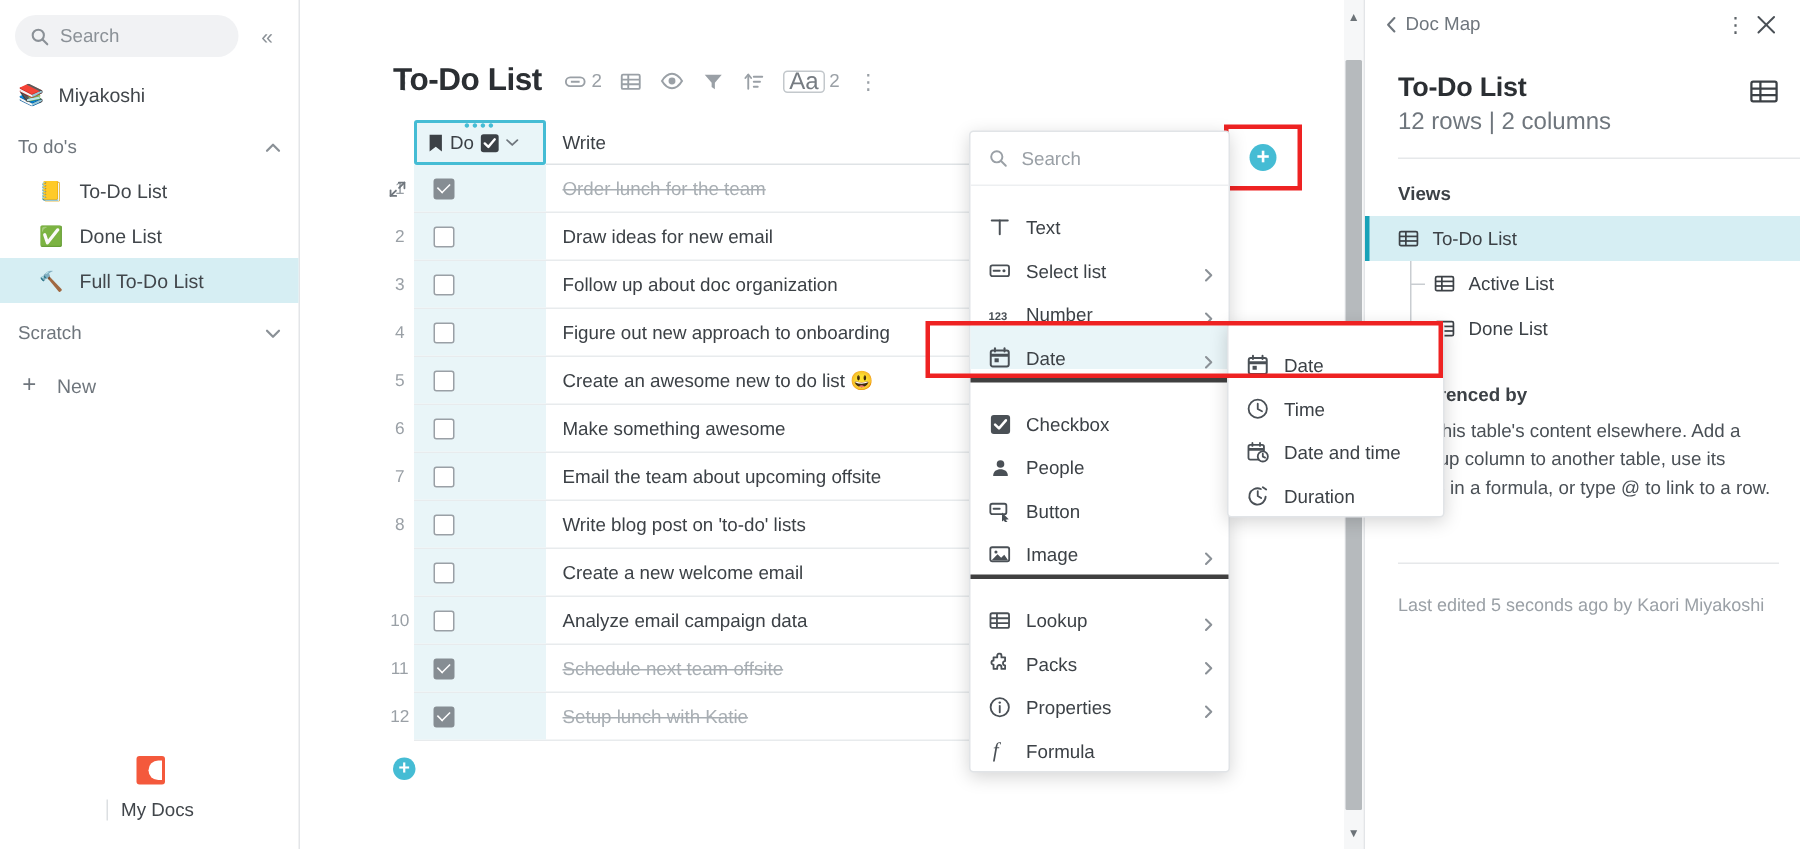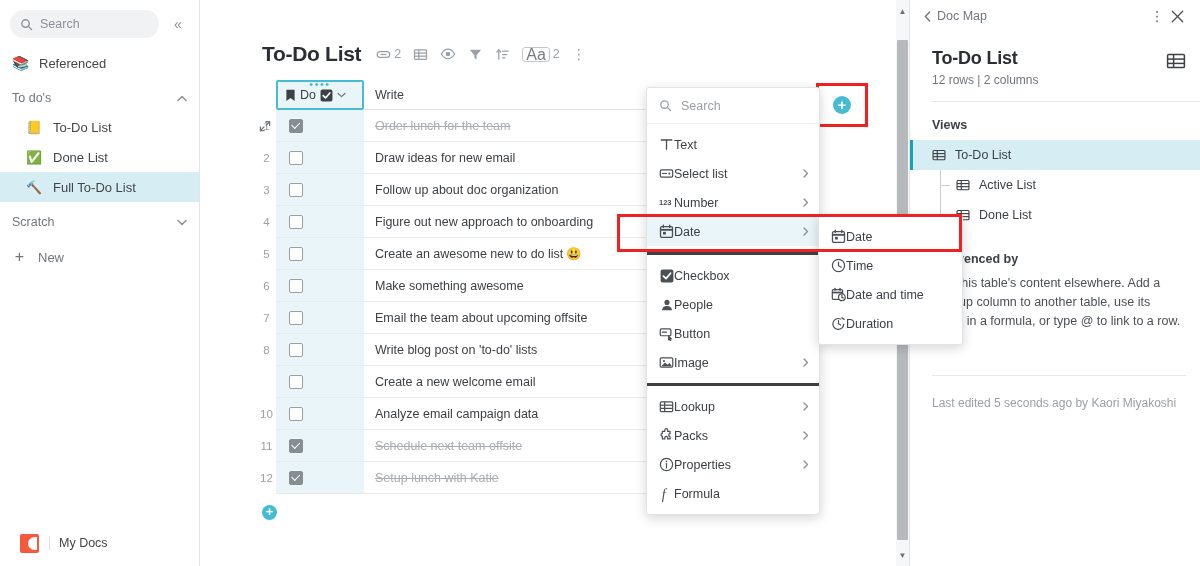--- a/index.html
+++ b/index.html
@@ -49,23 +49,24 @@
   }
   .doc-item.sel { background: #d6eef3; }
   .doc-item .ico { font-size: 13px; line-height: 1; width: 17px; text-align: center; }
   .new-row {
     display: flex; align-items: center; gap: 11px;
     height: 30px; padding: 0 12px; margin-top: 6px;
     font-size: 13px; color: #6f767d; cursor: pointer;
   }
   .new-row .plus { font-size: 16px; color: #6f767d; width: 15px; text-align: center; }
   .docs-foot {
-    position: absolute; left: 0; bottom: 0; width: 200px; height: 46px;
-    display: flex; align-items: center; gap: 10px; padding: 0 20px;
+    position: absolute; left: 0; bottom: 16px; width: 200px; height: 46px;
+    display: flex; align-items: center; gap: 10px; padding: 0 4px;
     cursor: pointer;
+    flex-direction: column;
   }
   .coda-logo {
     width: 19px; height: 19px; background: #f4593c; flex: 0 0 auto;
     border-radius: 2px; position: relative;
   }
   .coda-logo::after {
     content: ""; position: absolute; left: 8px; top: 3px;
     width: 9px; height: 13px; background: #ffffff;
     border-radius: 7px 0 0 7px;
   }
@@ -185,22 +186,22 @@
     box-shadow: 0 3px 12px rgba(0,0,0,.17); z-index: 40;
   }
   .menu-search {
     display: flex; align-items: center; gap: 9px; height: 36px;
     padding: 0 12px; border-bottom: 1px solid #edeff1;
   }
   .menu-search .ph { font-size: 12.5px; color: #9aa0a6; }
   .mgroup { padding: 6px 0; }
   .mgroup + .mgroup { border-top: 3px solid #404040; }
   .mi {
-    display: flex; align-items: center; height: 29px; padding: 0 10px 0 12px;
-    font-size: 12.5px; color: #3c4146; cursor: pointer; 
+    display: flex; align-items: flex-end; height: 29px; padding: 0 10px 0 12px;
+    font-size: 12.5px; color: #3c4146; cursor: pointer; gap: 10px;
   }
   .mi.hi { background: #e9f5f8; }
   .mi .mico { width: 15px; flex: 0 0 15px; display: flex; align-items: center; justify-content: center; color: #4a5056; }
   .mi .mtx { flex: 1; }
   .mi .arr { color: #8b9197; font-size: 8px; }
   .submenu {
     position: absolute; left: 818px; top: 215px; width: 145px;
     background: #fff; border: 1px solid #e1e4e7; border-radius: 3px;
     box-shadow: 0 3px 12px rgba(0,0,0,.17); z-index: 50; padding: 6px 0;
   }
@@ -214,21 +215,21 @@
     position: absolute; left: 909px; top: 0; width: 291px; height: 566px;
     background: #fff; border-left: 1px solid #e3e5e8;
   }
   .rp-top {
     display: flex; align-items: center; height: 32px; padding: 0 13px 0 14px;
   }
   .rp-back { display: flex; align-items: center; gap: 6px; font-size: 12.5px; color: #6f767d; cursor: pointer; flex: 1; }
   .rp-ic { width: 20px; display: flex; align-items: center; justify-content: center; color: #5d6368; cursor: pointer; }
   .rp-title-wrap { padding: 16px 14px 14px 22px; display: flex; align-items: flex-start; }
   .rp-title { font-size: 18px; font-weight: bold; color: #2b2f33; letter-spacing: -0.2px; }
-  .rp-sub { font-size: 12px; color: #6f767d; margin-top: 4px; }
+  .rp-sub { font-size: 16px; color: #6f767d; margin-top: 4px; }
   .rp-div { height: 1px; background: #e6e8ea; margin: 0 0 0 22px; }
   .rp-sec-t { font-size: 12.5px; font-weight: bold; color: #3c4146; padding: 16px 0 8px 22px; }
   .view-it {
     display: flex; align-items: center; gap: 9px; height: 30px;
     padding-left: 22px; font-size: 12.5px; color: #3c4146; cursor: pointer;
     position: relative;
   }
   .view-it.act { background: #d6eef3; }
   .view-it.act::before {
     content: ""; position: absolute; left: 0; top: 0; width: 3px; height: 30px; background: #18a2b8;
@@ -262,21 +263,21 @@
         </span>
         <span class="ph">Search</span>
       </div>
       <div class="collapse-btn">«</div>
     </div>
 
     <div style="height:10px"></div>
 
     <div class="side-entry">
       <span class="emo">📚</span>
-      <span>Referenced</span>
+      <span>Miyakoshi</span>
     </div>
 
     <div class="sec-head">
       <span>To do's</span>
       <span class="car">
         <svg width="10" height="7" viewBox="0 0 10 7" fill="none" stroke="#8b9197" stroke-width="1.5">
             <polyline points="1,5.5 5,1.5 9,5.5" stroke-linecap="round" stroke-linejoin="round"></polyline>
           </svg>
       </span>
     </div>

